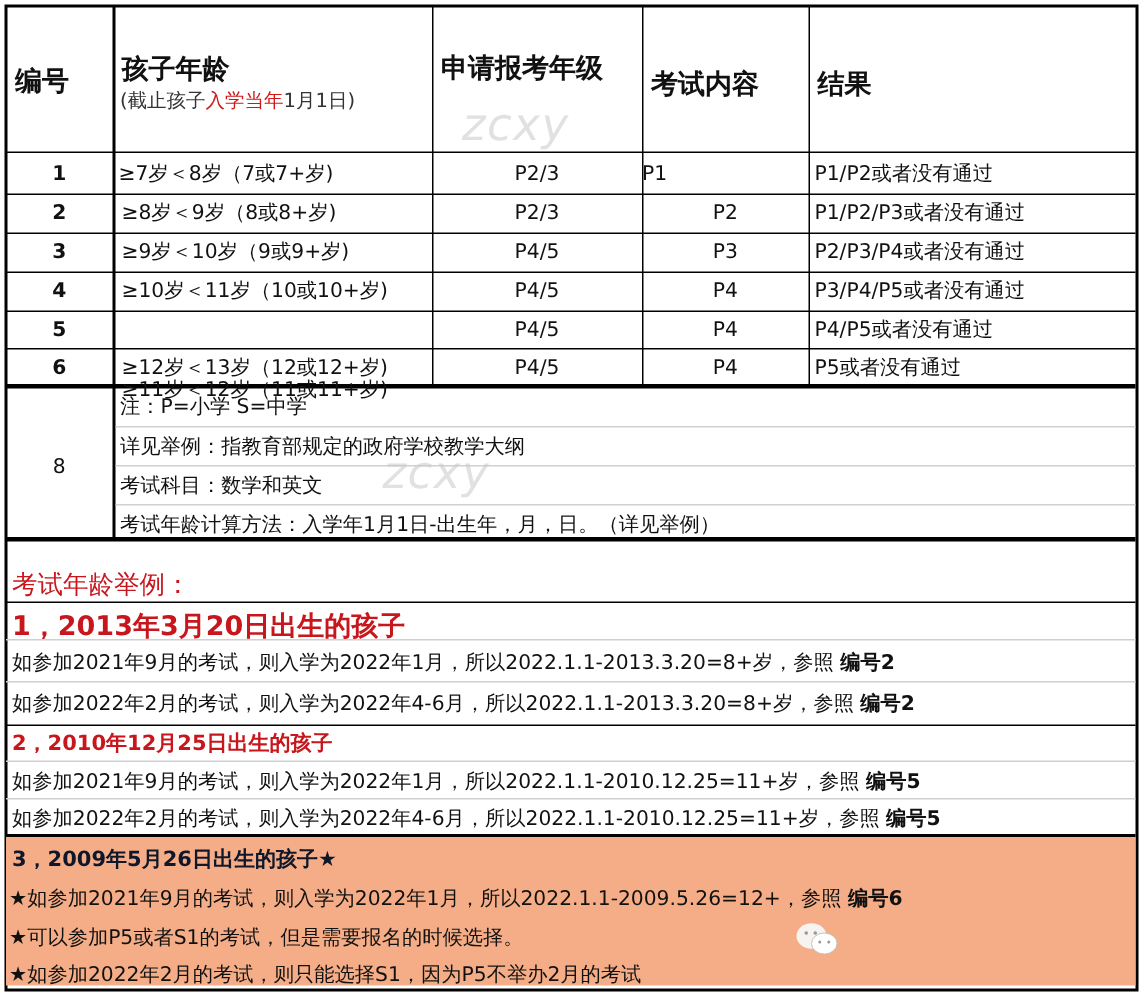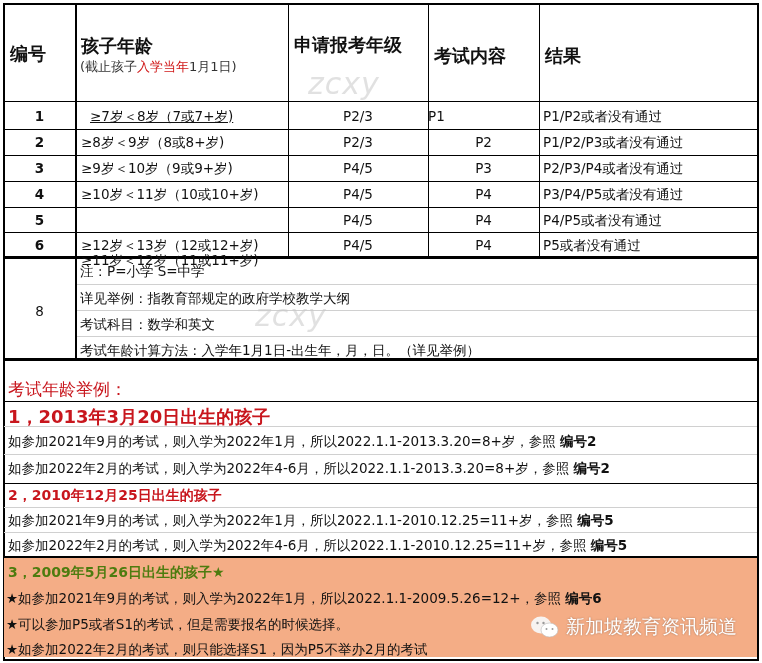--- a/index.html
+++ b/index.html
@@ -42,21 +42,21 @@
 
 <div class="hline" style="left:4px;top:101px;width:753px;"></div>
 <div class="hline" style="left:4px;top:129px;width:753px;"></div>
 <div class="hline" style="left:4px;top:155px;width:753px;"></div>
 <div class="hline" style="left:4px;top:181px;width:753px;"></div>
 <div class="hline" style="left:4px;top:207px;width:753px;"></div>
 <div class="hline" style="left:4px;top:232px;width:753px;"></div>
 <div class="hthick" style="left:4px;top:256px;width:753px;"></div>
 
 <div class="cell" style="left:4px;top:103px;width:71px;text-align:center;font-weight:bold;">1</div>
-<div class="cell" style="left:90px;top:103px;text-decoration:underline;">≥7岁＜8岁（7或7+岁)</div>
+<div class="cell" style="left:79px;top:103px;">≥7岁＜8岁（7或7+岁)</div>
 <div class="cell" style="left:288px;top:103px;width:140px;text-align:center;">P2/3</div>
 <div class="cell" style="left:428px;top:103px;width:111px;text-align:left;">P1</div>
 <div class="cell" style="left:543px;top:103px;">P1/P2或者没有通过</div>
 
 <div class="cell" style="left:4px;top:129px;width:71px;text-align:center;font-weight:bold;">2</div>
 <div class="cell" style="left:81px;top:129px;">≥8岁＜9岁（8或8+岁)</div>
 <div class="cell" style="left:288px;top:129px;width:140px;text-align:center;">P2/3</div>
 <div class="cell" style="left:428px;top:129px;width:111px;text-align:center;">P2</div>
 <div class="cell" style="left:543px;top:129px;">P1/P2/P3或者没有通过</div>
 
@@ -106,30 +106,29 @@
 <div class="hline" style="left:4px;top:483px;width:753px;"></div>
 
 <div class="ex redb" style="left:8px;top:487px;font-size:14px;">2，2010年12月25日出生的孩子</div>
 <div class="hgray" style="left:4px;top:507px;width:753px;"></div>
 <div class="ex" style="left:8px;top:512px;"><span>如参加2021年9月的考试，则入学为2022年1月，所以2022.1.1-2010.12.25=11+岁，参照 </span><span class="b">编号5</span></div>
 <div class="hgray" style="left:4px;top:532px;width:753px;"></div>
 <div class="ex" style="left:8px;top:537px;"><span>如参加2022年2月的考试，则入学为2022年4-6月，所以2022.1.1-2010.12.25=11+岁，参照 </span><span class="b">编号5</span></div>
 
 <div class="orange" style="left:4px;top:558px;width:753px;height:99px;"></div>
 <div class="hthick" style="left:4px;top:556px;width:753px;height:2px;"></div>
-<div class="ex" style="left:8px;top:564px;font-size:14px;color:#4d7c0f;font-weight:bold;">3，2009年5月26日出生的孩子★</div>
+<div class="ex" style="left:8px;top:564px;font-size:14px;color:#0f172a;font-weight:bold;">3，2009年5月26日出生的孩子★</div>
 <div class="ex" style="left:6px;top:590px;"><span>★如参加2021年9月的考试，则入学为2022年1月，所以2022.1.1-2009.5.26=12+，参照 </span><span class="b">编号6</span></div>
 <div class="ex" style="left:6px;top:616px;">★可以参加P5或者S1的考试，但是需要报名的时候选择。</div>
 <div class="ex" style="left:6px;top:641px;text-align:right;">★如参加2022年2月的考试，则只能选择S1，因为P5不举办2月的考试</div>
 
 <div class="abs" style="left:530px;top:614px;display:flex;align-items:center;gap:6px;">
   <span style="display:inline-block;width:30px;height:24px;position:relative;">
     <svg width="30" height="24" viewBox="0 0 30 24">
       <ellipse cx="11" cy="10" rx="10" ry="8.5" fill="#f7f7f7" opacity="0.95"></ellipse>
       <ellipse cx="19.5" cy="15" rx="8.5" ry="7" fill="#ffffff" stroke="#bbb" stroke-width="0.6"></ellipse>
       <circle cx="7.5" cy="8" r="1.2" fill="#999"></circle>
       <circle cx="13.5" cy="8" r="1.2" fill="#999"></circle>
       <circle cx="16.5" cy="14" r="1" fill="#999"></circle>
       <circle cx="22.5" cy="14" r="1" fill="#999"></circle>
     </svg>
   </span>
-  <span style="color:#ffffff;font-size:19px;text-shadow:0 0 2px rgba(0,0,0,0.35);white-space:nowrap;">新加坡教育资讯频道</span>
 </div>
 
 </body></html>

